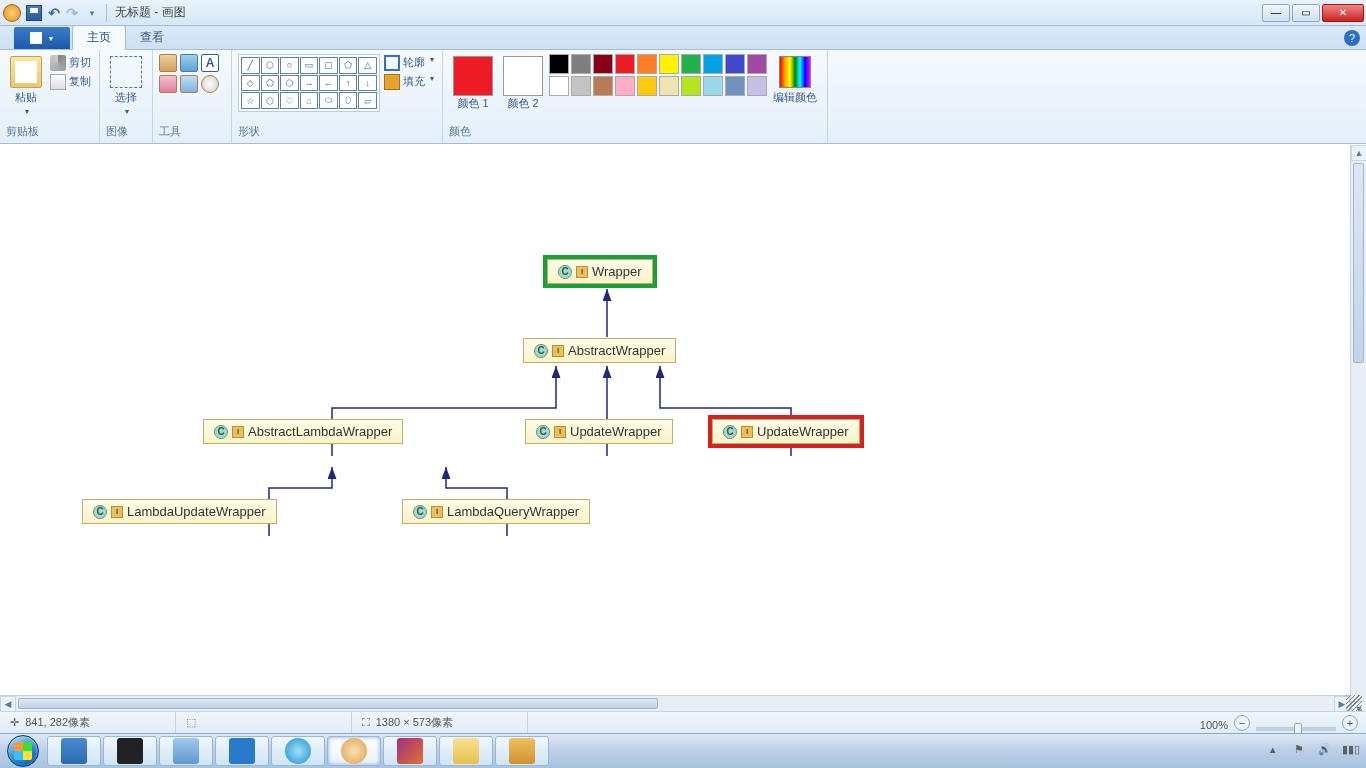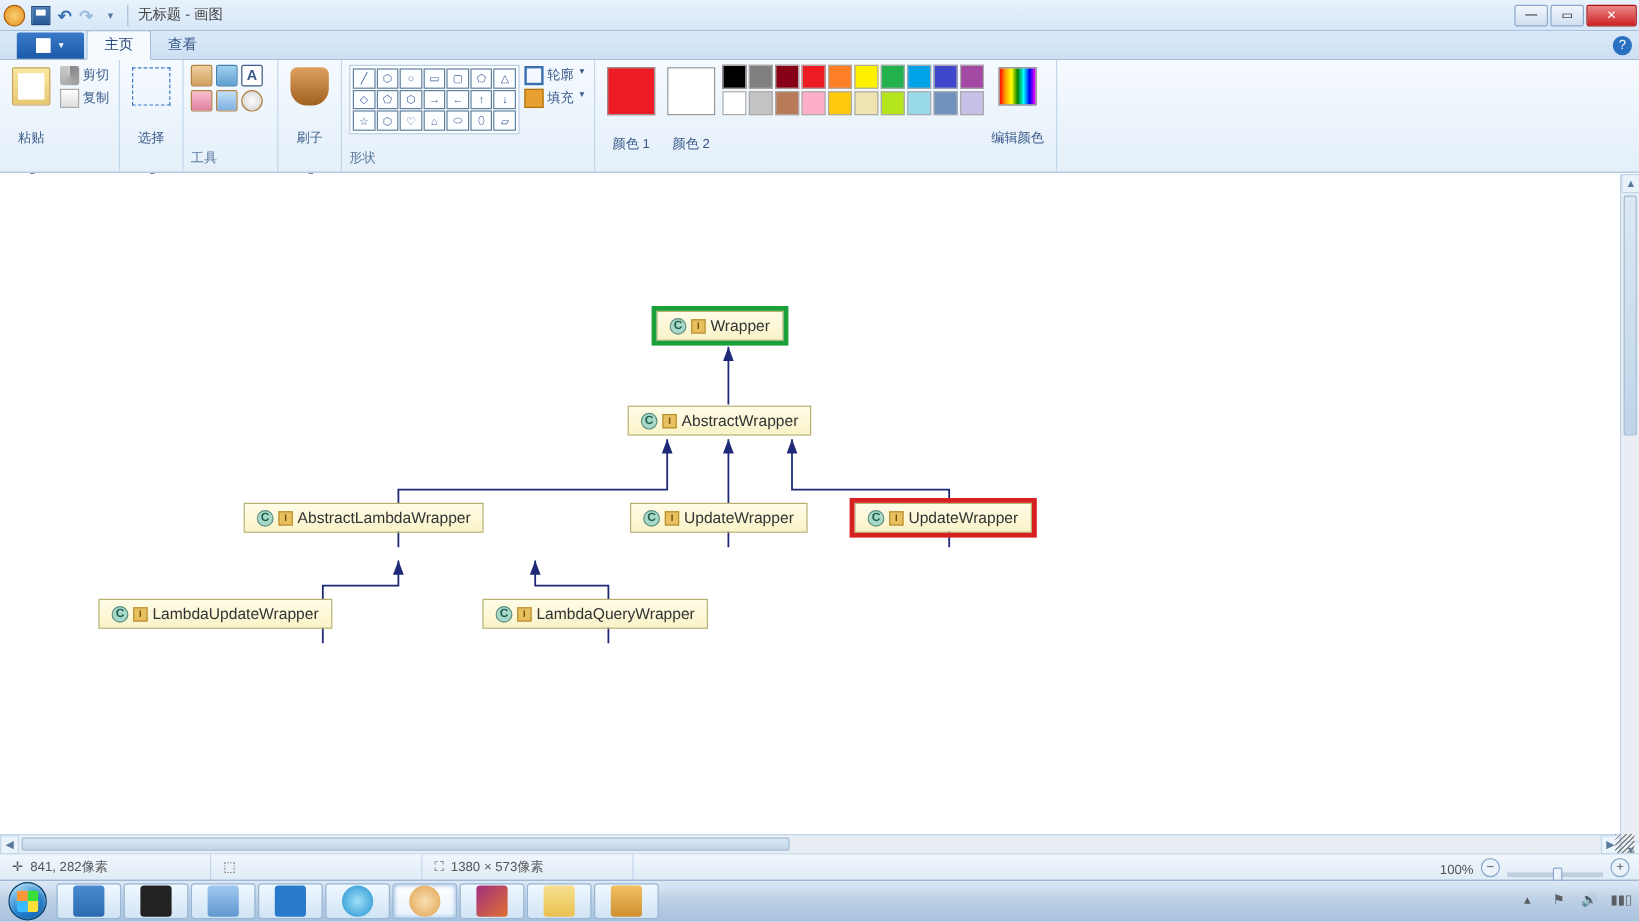--- a/index.html
+++ b/index.html
@@ -25,21 +25,21 @@
 .file-btn::after { content: "▼"; font-size: 7px; margin-left: 4px; }
 .ribbon-tab { padding: 3px 14px; font-size: 12px; color: #3a5a8a; cursor: pointer; }
 .ribbon-tab.active { background: #f5faff; border: 1px solid #a6bdd8; border-bottom: 1px solid #f5faff; border-radius: 3px 3px 0 0; margin-bottom: -1px; color: #2a4a7a; }
 .help-icon { position: absolute; right: 6px; top: 4px; width: 16px; height: 16px; border-radius: 50%; background: #2a70c0; color: #fff; font-size: 11px; display: flex; align-items: center; justify-content: center; }
 
 
 .ribbon { height: 94px; background: linear-gradient(#f5faff, #e4eff9); border-bottom: 1px solid #a6bdd8; display: flex; }
 .ribbon-group { border-right: 1px solid #c2d6ea; padding: 2px 6px; display: flex; flex-direction: column; position: relative; }
 .ribbon-group-label { text-align: left; font-size: 11px; color: #5a7aa0; padding: 2px 0; margin-top: auto; }
 .ribbon-group-body { flex: 1; display: flex; align-items: flex-start; gap: 2px; padding-top: 2px; }
-.rb-big { display: flex; flex-direction: column; align-items: center; gap: 19px; padding: 2px 4px; font-size: 11px; color: #3a5a8a; }
+.rb-big { display: flex; flex-direction: column; align-items: center; gap: 2px; padding: 2px 4px; font-size: 11px; color: #3a5a8a; }
 .rb-big .icon { width: 32px; height: 32px; }
 .rb-small-col { display: flex; flex-direction: column; gap: 1px; }
 .rb-small { display: flex; gap: 3px; font-size: 11px; color: #3a5a8a; padding: 1px 2px; }
 .rb-small .icon { width: 16px; height: 16px; }
 .dd::after { content: "▾"; font-size: 8px; margin-left: 2px; color: #3a5a8a; }
 
 
 .i-clipboard { background: linear-gradient(#f8e8a0, #e8c870); border: 1px solid #c8a050; border-radius: 2px; position: relative; }
 .i-clipboard::before { content: ""; position: absolute; top: 4px; left: 4px; right: 4px; bottom: 4px; background: #fff; }
 .i-cut { width: 16px; height: 16px; background: conic-gradient(#888, #ccc); border-radius: 2px; }
@@ -194,29 +194,20 @@
         <span class="i-fill"></span>
         <span class="i-text">A</span>
         <span class="i-eraser"></span>
         <span class="i-picker"></span>
         <span class="i-zoom"></span>
       </div>
     </div>
     <div class="ribbon-group-label">工具</div>
   </div>
 
-  <div class="ribbon-group">
-    <div class="ribbon-group-body">
-      <div class="rb-big dd">
-        <span class="icon i-brush"></span>
-        <span>刷子</span>
-      </div>
-    </div>
-    <div class="ribbon-group-label">&nbsp;</div>
-  </div>
 
   <div class="ribbon-group">
     <div class="ribbon-group-body">
       <div class="shapes-gallery">
         <span>╱</span>
           <span>⬡</span>
           <span>○</span>
           <span>▭</span>
           <span>▢</span>
           <span>⬠</span>
@@ -281,20 +272,21 @@
           <span style="background: rgb(181, 230, 29);"></span>
           <span style="background: rgb(153, 217, 234);"></span>
           <span style="background: rgb(112, 146, 190);"></span>
           <span style="background: rgb(200, 191, 231);"></span>
         </div>
       <div class="rb-big">
         <span class="icon i-edit-colors"></span>
         <span>编辑颜色</span>
       </div>
     </div>
+    <div class="ribbon-group-label">颜色</div>
   </div>
 </div>
 
 <div class="canvas-wrap">
   <div class="canvas-scroll">
     <div class="canvas">
       <svg class="arrows" width="1380" height="573">
         <defs>
             <marker id="ah" markerWidth="10" markerHeight="10" refX="8" refY="3" orient="auto">
               <path d="M0,0 L8,3 L0,6 Z" fill="#1e2a78"></path>

